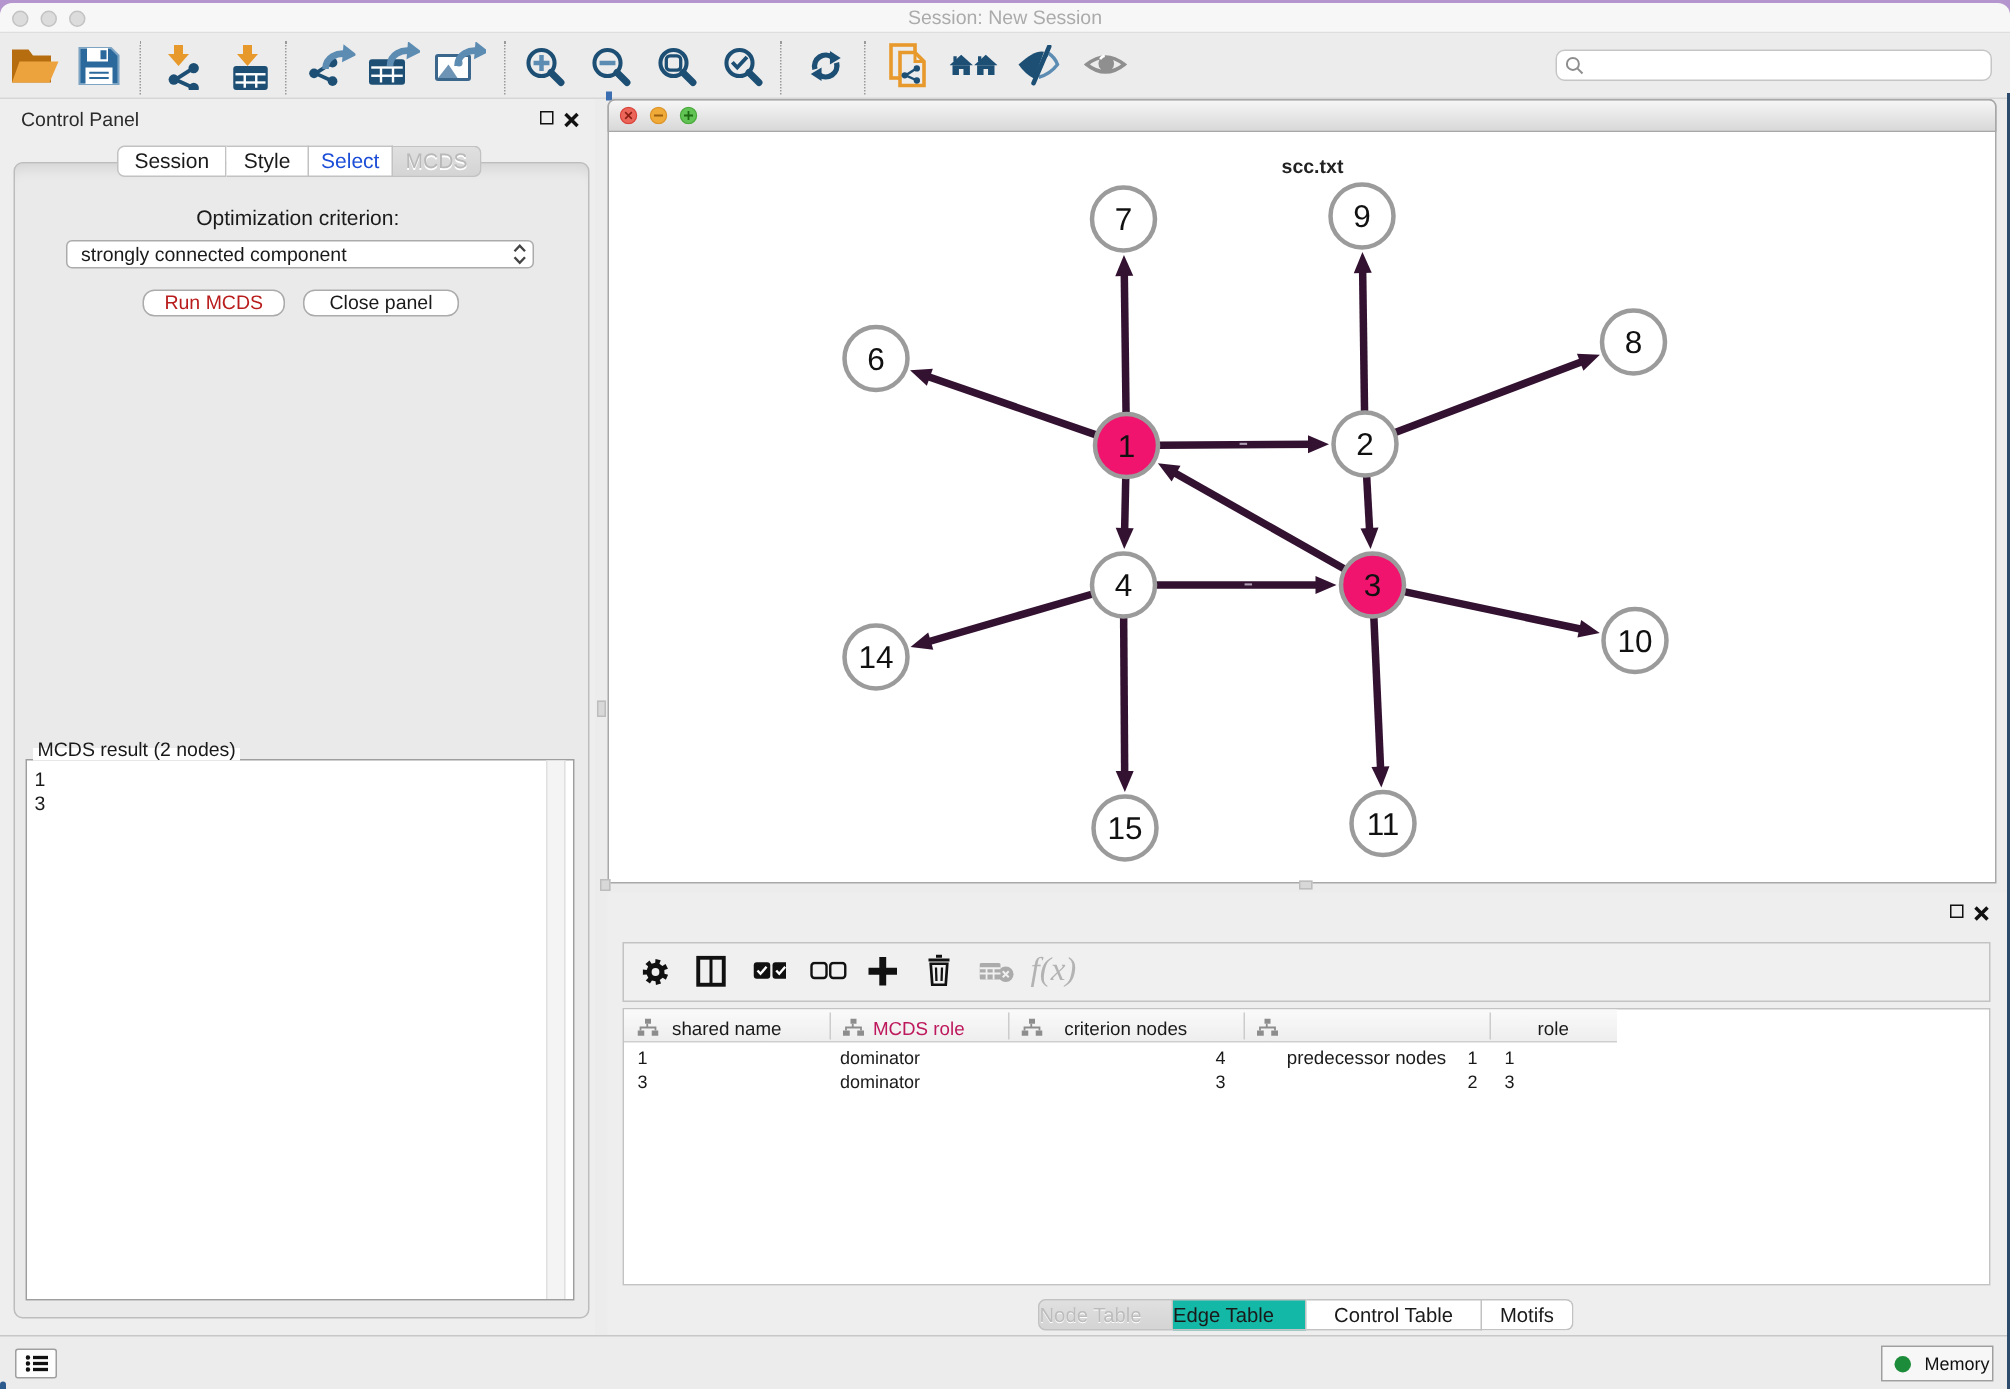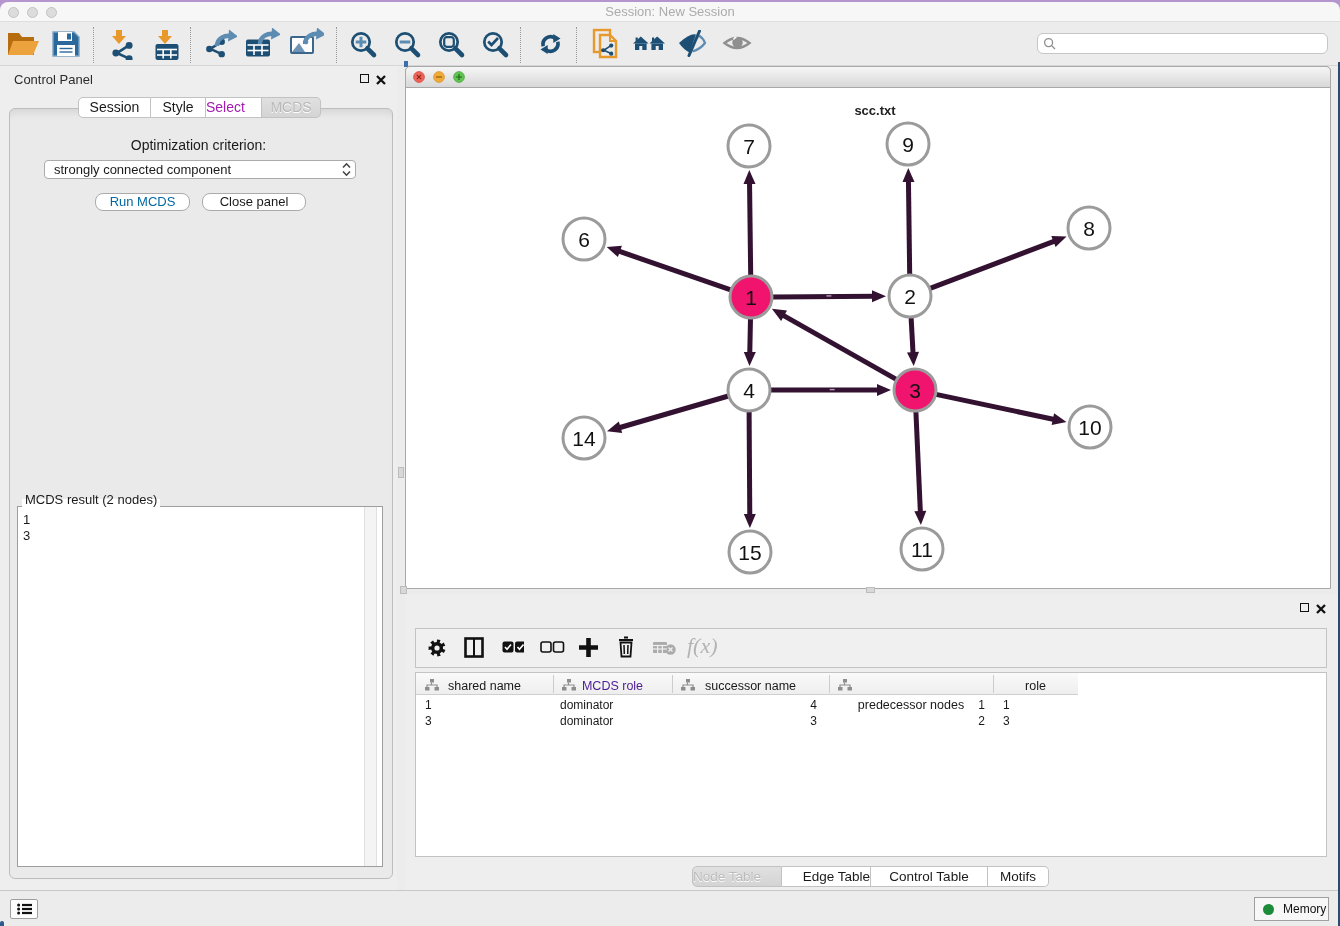--- a/index.html
+++ b/index.html
@@ -183,33 +183,33 @@
 <div class="abs" style="left:360px;top:74px;width:9px;height:9px;border:1.5px solid #111;"></div>
 <svg class="abs" style="left:375px;top:74px" width="12" height="12" viewBox="0 0 12 12">
     <path d="M2 2 L10 10 M10 2 L2 10" stroke="#111" stroke-width="2.3"></path>
   </svg>
 
 <div class="abs" style="left:9px;top:108px;width:384px;height:771px;background:#eaeaea;border:1px solid #bdbdbd;border-radius:6px;box-shadow:inset 0 10px 9px -7px rgba(0,0,0,0.10);"></div>
 
 <div class="abs" style="left:78px;top:97px;width:243px;height:21px;font-size:14px;">
  <div style="position:absolute;left:0;top:0;width:73px;height:21px;background:#ffffff;border:1px solid #c2c2c2;border-radius:5px 0 0 5px;text-align:center;line-height:19px;color:#1a1a1a;">Session</div>
  <div style="position:absolute;left:73px;top:0;width:55px;height:21px;background:#ffffff;border:1px solid #c2c2c2;border-left:none;text-align:center;line-height:19px;color:#1a1a1a;">Style</div>
- <div style="position:absolute;left:128px;top:0;width:56px;height:21px;background:#ffffff;border:1px solid #c2c2c2;border-left:none;line-height:19px;color:#a21caf;">Select</div>
+ <div style="position:absolute;left:128px;top:0;width:56px;height:21px;background:#ffffff;border:1px solid #c2c2c2;border-left:none;text-align:center;line-height:19px;color:#1d4ed8;">Select</div>
  <div style="position:absolute;left:184px;top:0;width:59px;height:21px;background:linear-gradient(#e0e0e0,#d4d4d4);border:1px solid #c2c2c2;border-left:none;border-radius:0 5px 5px 0;text-align:center;line-height:19px;color:#b9b9b9;text-shadow:0 1px 0 #ffffff;">MCDS</div>
 </div>
 
 <div class="abs" style="left:0;top:137px;width:397px;text-align:center;font-size:14px;color:#1a1a1a;">Optimization criterion:</div>
 
 <div class="abs" style="left:44px;top:160px;width:312px;height:19px;background:#ffffff;border:1px solid #ababab;border-radius:4px;font-size:13px;color:#1a1a1a;line-height:17px;padding-left:9px;">strongly connected component</div>
 <svg class="abs" style="left:341px;top:162px" width="11" height="15" viewBox="0 0 11 15">
     <path d="M2 5.5 L5.5 1.8 L9 5.5" fill="none" stroke="#444" stroke-width="1.6"></path>
     <path d="M2 9.5 L5.5 13.2 L9 9.5" fill="none" stroke="#444" stroke-width="1.6"></path>
   </svg>
 
-<div class="abs" style="left:95px;top:193px;width:95px;height:18px;background:#ffffff;border:1px solid #ababab;border-radius:8px;text-align:center;font-size:13px;line-height:16px;color:#0369a1;">Run MCDS</div>
+<div class="abs" style="left:95px;top:193px;width:95px;height:18px;background:#ffffff;border:1px solid #ababab;border-radius:8px;text-align:center;font-size:13px;line-height:16px;color:#b91c1c;">Run MCDS</div>
 <div class="abs" style="left:202px;top:193px;width:104px;height:18px;background:#ffffff;border:1px solid #ababab;border-radius:8px;text-align:center;font-size:13px;line-height:16px;color:#1a1a1a;">Close panel</div>
 
 <div class="abs" style="left:17px;top:506px;width:366px;height:361px;background:#ffffff;border:1px solid #9e9e9e;"></div>
 <div class="abs" style="left:22px;top:492px;height:15px;padding:0 3px;font-size:13px;color:#1a1a1a;background:linear-gradient(#eaeaea 46%,#ffffff 46%);line-height:15px;">MCDS result (2 nodes)</div>
 <div class="abs" style="left:23px;top:512px;font-size:13px;line-height:16px;color:#1a1a1a;">1<br>3</div>
 <div class="abs" style="left:364px;top:507px;width:13px;height:359px;background:#f4f4f4;border-left:1px solid #e0e0e0;border-right:1px solid #e0e0e0;"></div>
 
 <div class="abs" style="left:397px;top:66px;width:8px;height:824px;background:#ececec;"></div>
 <div class="abs" style="left:398px;top:467px;width:6px;height:11px;background:#d8d8d8;border:1px solid #bdbdbd;"></div>
 
@@ -353,31 +353,31 @@
 <div class="abs" style="left:416px;top:679px;width:137px;text-align:center;font-size:12.5px;color:#1a1a1a;">shared name</div>
 <div class="abs" style="left:553px;top:675px;width:1px;height:18px;background:#cccccc;"></div>
 <svg class="abs" style="left:562px;top:679px" width="14" height="12" viewBox="0 0 14 12">
     <g fill="#8d8d8d">
       <rect x="5" y="0" width="4" height="3.5"></rect>
       <rect x="0" y="8" width="4.5" height="3.5"></rect>
       <rect x="9.5" y="8" width="4.5" height="3.5"></rect>
       <path d="M6.5 3.5 L6.5 6 M2 8 L2 6 L12 6 L12 8" fill="none" stroke="#8d8d8d" stroke-width="1.2"></path>
     </g>
   </svg>
-<div class="abs" style="left:553px;top:679px;width:119px;text-align:center;font-size:12.5px;color:#4c1d95;">MCDS role</div>
+<div class="abs" style="left:553px;top:679px;width:119px;text-align:center;font-size:12.5px;color:#be185d;">MCDS role</div>
 <div class="abs" style="left:672px;top:675px;width:1px;height:18px;background:#cccccc;"></div>
 <svg class="abs" style="left:681px;top:679px" width="14" height="12" viewBox="0 0 14 12">
     <g fill="#8d8d8d">
       <rect x="5" y="0" width="4" height="3.5"></rect>
       <rect x="0" y="8" width="4.5" height="3.5"></rect>
       <rect x="9.5" y="8" width="4.5" height="3.5"></rect>
       <path d="M6.5 3.5 L6.5 6 M2 8 L2 6 L12 6 L12 8" fill="none" stroke="#8d8d8d" stroke-width="1.2"></path>
     </g>
   </svg>
-<div class="abs" style="left:672px;top:679px;width:157px;text-align:center;font-size:12.5px;color:#1a1a1a;">successor name</div>
+<div class="abs" style="left:672px;top:679px;width:157px;text-align:center;font-size:12.5px;color:#1a1a1a;">criterion nodes</div>
 <div class="abs" style="left:829px;top:675px;width:1px;height:18px;background:#cccccc;"></div>
 <svg class="abs" style="left:838px;top:679px" width="14" height="12" viewBox="0 0 14 12">
     <g fill="#8d8d8d">
       <rect x="5" y="0" width="4" height="3.5"></rect>
       <rect x="0" y="8" width="4.5" height="3.5"></rect>
       <rect x="9.5" y="8" width="4.5" height="3.5"></rect>
       <path d="M6.5 3.5 L6.5 6 M2 8 L2 6 L12 6 L12 8" fill="none" stroke="#8d8d8d" stroke-width="1.2"></path>
     </g>
   </svg>
 <div class="abs" style="left:829px;top:679px;width:164px;text-align:center;font-size:12.5px;color:#1a1a1a;margin-top:19px;">predecessor nodes</div>
@@ -394,21 +394,21 @@
 <div class="abs" style="left:416px;top:712px;width:910px;height:16px;font-size:12px;color:#1a1a1a;">
   <span style="position:absolute;left:9px;top:2px;">3</span>
   <span style="position:absolute;left:144px;top:2px;">dominator</span>
   <span style="position:absolute;left:0;top:2px;width:401px;text-align:right;">3</span>
   <span style="position:absolute;left:0;top:2px;width:569px;text-align:right;">2</span>
   <span style="position:absolute;left:587px;top:2px;">3</span>
 </div>
 
 <div class="abs" style="left:692px;top:866px;width:357px;height:21px;font-size:13.5px;">
  <div style="position:absolute;left:0;top:0;width:90px;height:21px;background:linear-gradient(#e0e0e0,#d4d4d4);border:1px solid #c2c2c2;border-radius:5px 0 0 5px;line-height:19px;color:#bcbcbc;text-shadow:0 1px 0 #fff;">Node Table</div>
- <div style="position:absolute;left:90px;top:0;width:89px;height:21px;background:#ffffff;border:1px solid #c2c2c2;border-left:none;text-align:right;line-height:19px;color:#1a1a1a;">Edge Table</div>
+ <div style="position:absolute;left:90px;top:0;width:89px;height:21px;background:#14b8a6;border:1px solid #c2c2c2;border-left:none;text-align:left;line-height:19px;color:#1a1a1a;">Edge Table</div>
  <div style="position:absolute;left:179px;top:0;width:117px;height:21px;background:#fff;border:1px solid #c2c2c2;border-left:none;text-align:center;line-height:19px;color:#1a1a1a;">Control Table</div>
  <div style="position:absolute;left:296px;top:0;width:61px;height:21px;background:#fff;border:1px solid #c2c2c2;border-left:none;border-radius:0 5px 5px 0;text-align:center;line-height:19px;color:#1a1a1a;">Motifs</div>
 </div>
 
 <div class="abs" style="left:0;top:890px;width:1340px;height:36px;background:#ececec;border-top:1px solid #c8c8c8;"></div>
 <div class="abs" style="left:10px;top:899px;width:28px;height:20px;background:#fdfdfd;border:1px solid #9f9f9f;border-radius:2px;"></div>
 <svg class="abs" style="left:17px;top:903px" width="15" height="12" viewBox="0 0 15 12">
  <circle cx="1.6" cy="2" r="1.5" fill="#111"></circle>
     <rect x="5" y="0.9" width="10" height="2.2" fill="#111"></rect>
  <circle cx="1.6" cy="6" r="1.5" fill="#111"></circle>

